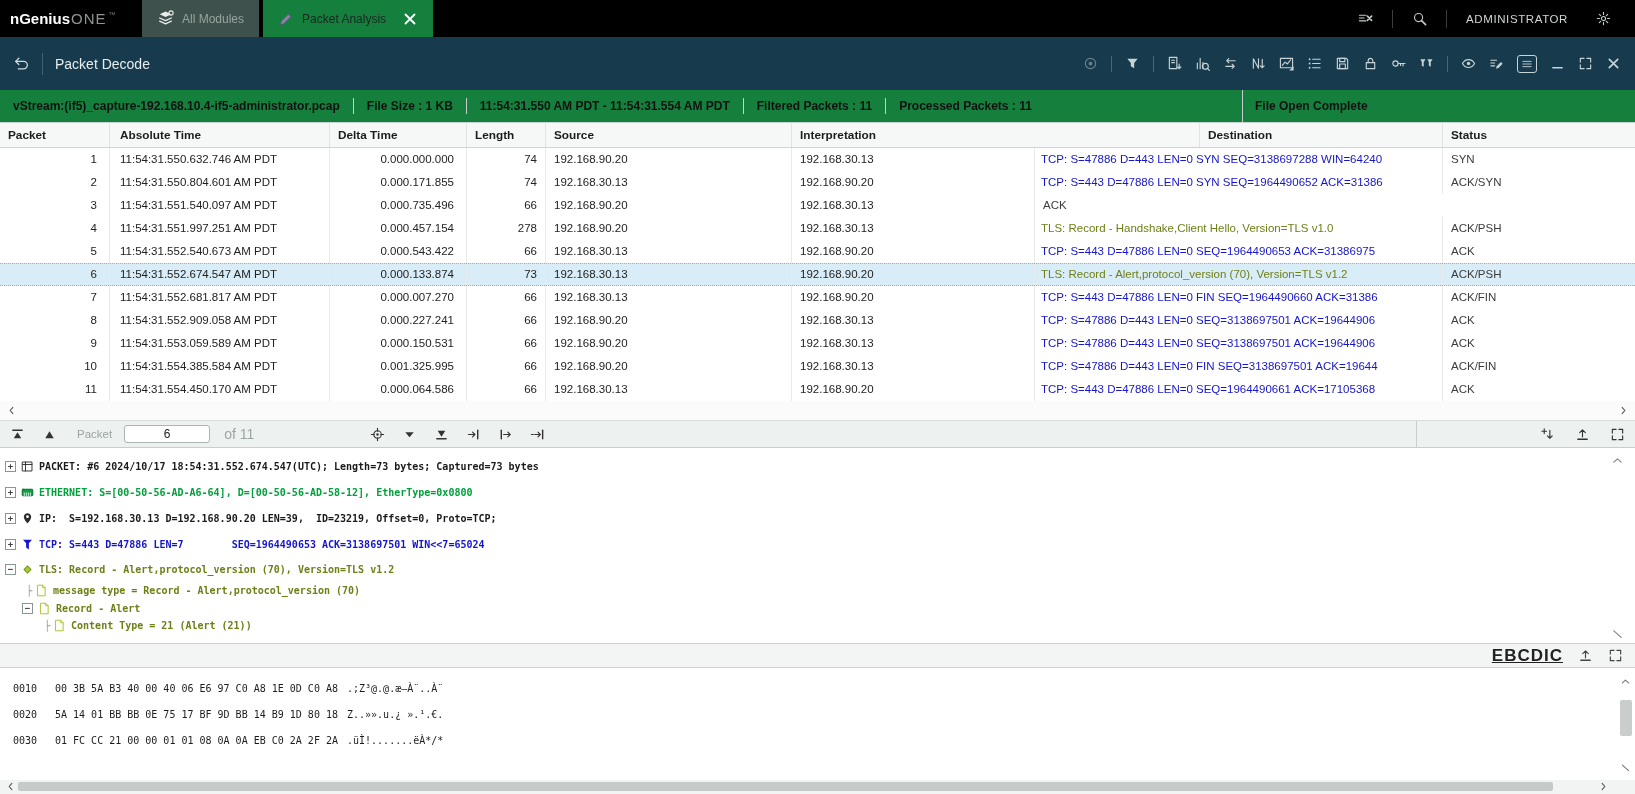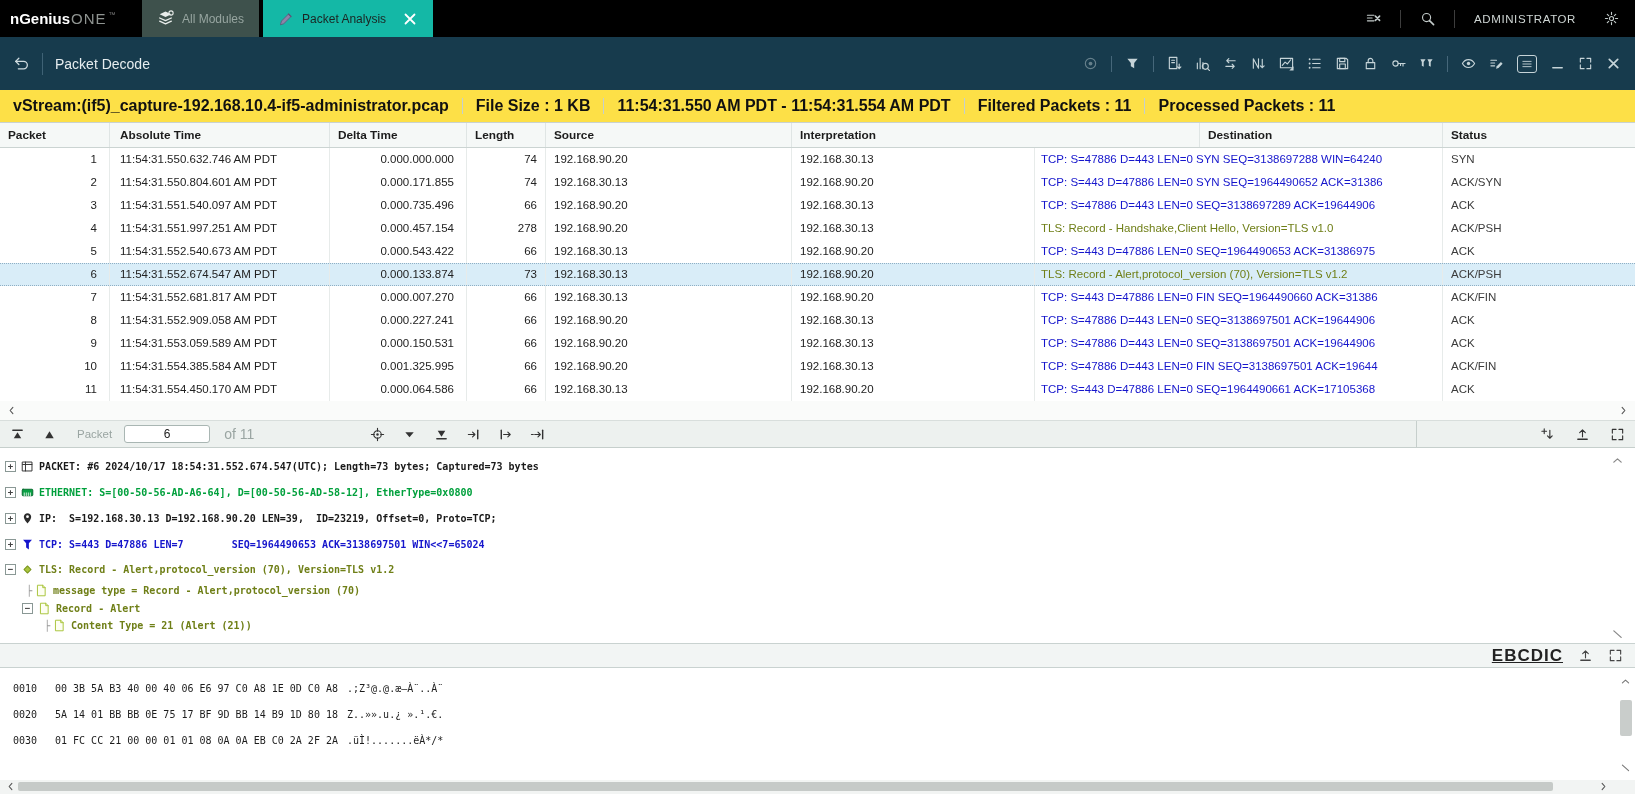--- a/index.html
+++ b/index.html
@@ -9,38 +9,38 @@
   .xs{width:11px;height:11px}
   
   .topbar{height:37px;background:#000;display:flex;align-items:stretch}
   .logo{width:142px;display:flex;align-items:center;padding-left:10px}
   .logo-n{color:#fff;font-weight:bold;font-size:15px}
   .logo-one{color:#8f9491;font-size:15px;letter-spacing:1px;margin-left:1px}
   .logo-tm{color:#777;font-size:7px;margin-left:2px;margin-top:-9px}
   .tab{display:flex;align-items:center;gap:8px;padding:0 15px;font-size:12px;cursor:default}
   .tab-inactive{background:#3E514C;color:#97A5A0}
   .tab-inactive .icon{color:#E8ECEA;width:17px;height:17px}
-  .tab-active{background:#14b8a6;color:#1b2523;margin-left:4px}
+  .tab-active{background:#15803d;color:#1b2523;margin-left:4px}
   .tab-active .icon{width:16px;height:16px}
   .tab-close{color:#fff;width:13px;height:13px;margin-left:8px}
-  .top-right{margin-left:auto;display:flex;align-items:center;padding-right:16px;color:#C3CBCA}
+  .top-right{margin-left:auto;display:flex;align-items:center;padding-right:24px;color:#C3CBCA}
   .tr-div{width:1px;height:18px;background:#3d3d3d;margin:0 19px}
   .user{font-size:11.5px;letter-spacing:.6px;color:#CFD6D4;margin-right:28px}
   
   .decode-header{height:53px;background:#173B4D;display:flex;align-items:center}
   .back-btn{margin-left:13px;width:17px;height:17px;color:#CFDBDF}
   .hdr-div{width:1px;height:22px;background:#3F6275;margin:0 12px}
   .title{font-size:14px;color:#E6EDEF;font-weight:400}
   .toolbar{margin-left:auto;display:flex;align-items:center;gap:13px;padding-right:14px;color:#C6D4D8}
   .tb-div{width:1px;height:16px;background:#46677A}
   .dim{opacity:.45}
   .boxed{border:1px solid #C6D4D8;border-radius:3px;width:20px;height:18px;align-items:center;justify-content:center}
   .boxed svg{width:12px;height:12px}
   
-  .infobar{height:33px;background:#fde047;border-bottom:1px solid #C9D2D0;display:flex;align-items:flex-start;font-weight:bold;font-size:16px;color:#111}
+  .infobar{height:33px;background:#15803d;border-bottom:1px solid #C9D2D0;display:flex;align-items:flex-start;font-weight:bold;font-size:12px;color:#111}
   #info-segments{display:flex;align-items:center;height:100%}
   .info-seg{padding:0 13px;white-space:nowrap}
   .info-div{width:1px;height:16px;background:#C5CFCD}
   .info-spacer{flex:1}
   .status-seg{width:393px;border-left:1px solid #C5CFCD;padding-left:12px;flex-shrink:0;height:100%;display:flex;align-items:center}
   
   .thead{height:25px;display:flex;background:#F5F8F7;border-bottom:1px solid #CBD4D2;font-weight:bold;font-size:11.8px;color:#1c1c1c}
   .th{display:flex;align-items:center;padding-left:8px;border-right:1px solid #DFE5E4;overflow:hidden;white-space:nowrap;height:100%}
   .th.c1{padding-left:10px}
   .tbody{height:253px;background:#fff;font-size:11.5px;color:#222}
@@ -291,20 +291,21 @@
         <span class="info-div"></span>
         <span class="info-seg">File Size : 1 KB</span>
         <span class="info-div"></span>
         <span class="info-seg">11:54:31.550 AM PDT - 11:54:31.554 AM PDT</span>
         <span class="info-div"></span>
         <span class="info-seg">Filtered Packets : 11</span>
         <span class="info-div"></span>
         <span class="info-seg">Processed Packets : 11</span>
       </div>
     <div class="info-spacer"></div>
+    <div class="status-seg">File Open Complete</div>
   </div>
 
   <div class="thead" id="table-head">
       <div class="th c0">Packet</div>
       <div class="th c1">Absolute Time</div>
       <div class="th c2">Delta Time</div>
       <div class="th c3">Length</div>
       <div class="th c4">Source</div>
       <div class="th c6">Interpretation</div>
       <div class="th c5">Destination</div>
@@ -331,21 +332,20 @@
         <div class="td c6 interp-tcp">TCP: S=443 D=47886 LEN=0 SYN SEQ=1964490652 ACK=31386</div>
         <div class="td c7">ACK/SYN</div>
       </div>
       <div class="trow">
         <div class="td c0">3</div>
         <div class="td c1">11:54:31.551.540.097 AM PDT</div>
         <div class="td c2">0.000.735.496</div>
         <div class="td c3">66</div>
         <div class="td c4">192.168.90.20</div>
         <div class="td c5">192.168.30.13</div>
-        <div class="td c6 interp-tcp">TCP: S=47886 D=443 LEN=0 SEQ=3138697289 ACK=19644906</div>
         <div class="td c7">ACK</div>
       </div>
       <div class="trow">
         <div class="td c0">4</div>
         <div class="td c1">11:54:31.551.997.251 AM PDT</div>
         <div class="td c2">0.000.457.154</div>
         <div class="td c3">278</div>
         <div class="td c4">192.168.90.20</div>
         <div class="td c5">192.168.30.13</div>
         <div class="td c6 interp-tls">TLS: Record - Handshake,Client Hello, Version=TLS v1.0</div>

